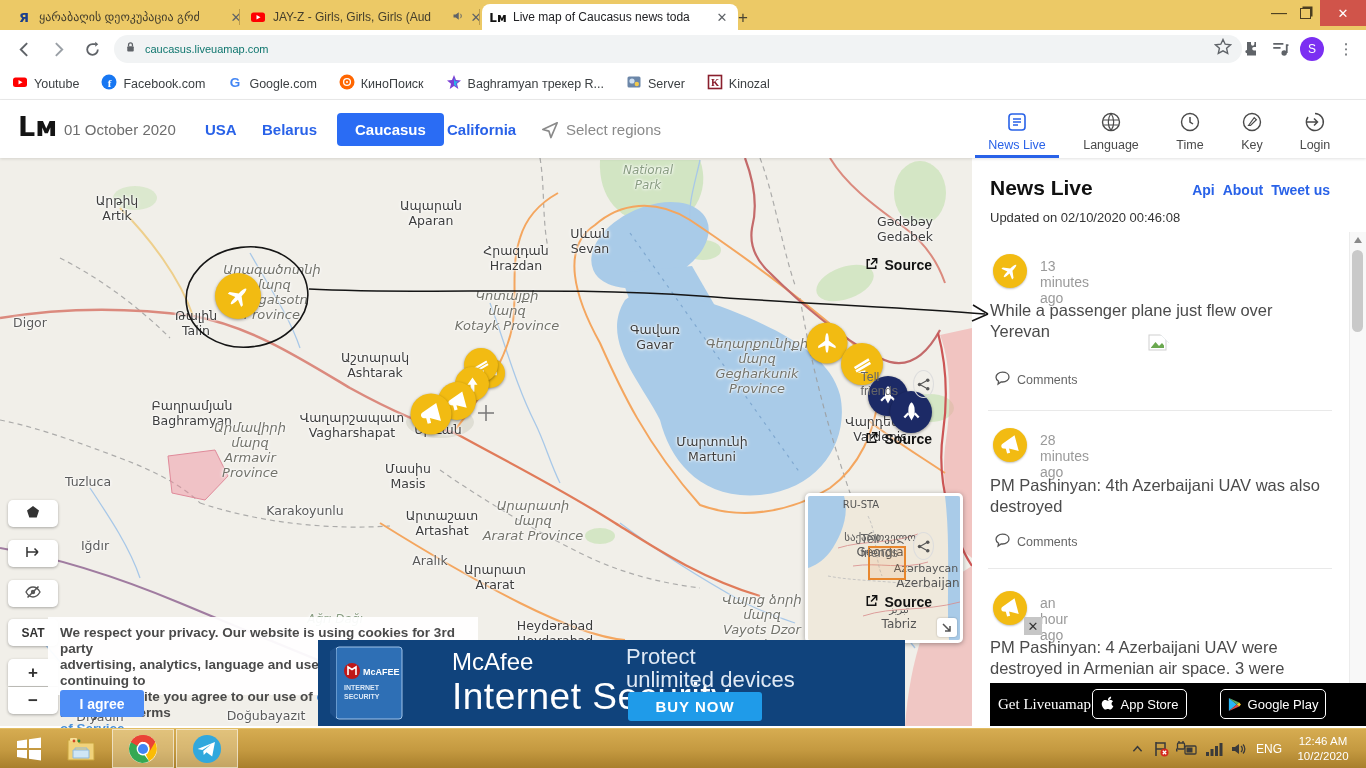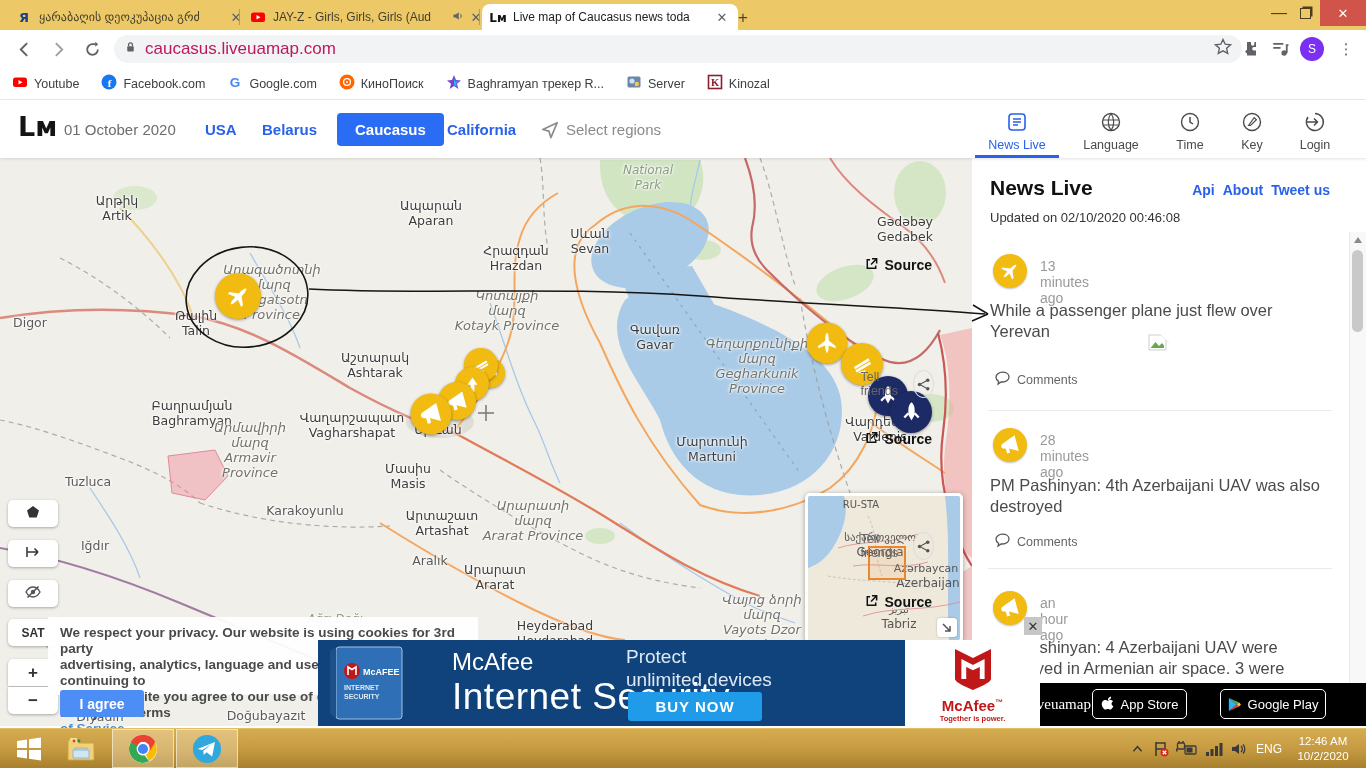--- a/index.html
+++ b/index.html
@@ -14,21 +14,21 @@
   .tab .tt{flex:1;white-space:nowrap;overflow:hidden;}
   .tab .tx{flex:0 0 16px;text-align:center;color:#5f6368;font-size:13px;margin-left:4px;}
   .tabsep{position:absolute;top:9px;width:1px;height:16px;background:#bd9c49;}
   .newtab{position:absolute;left:731px;top:6px;width:24px;height:24px;color:#4a4432;font-size:17px;text-align:center;line-height:23px;}
   .wbtn{position:absolute;top:0;height:26px;color:#4a3d20;display:flex;align-items:center;justify-content:center;}
   .wclose{left:1320px;width:46px;background:#d0544a;color:#fff;font-size:13px;}
   .toolbar{position:absolute;left:0;top:30px;width:1366px;height:38px;background:#fff;}
   .navic{position:absolute;top:7px;width:24px;height:24px;display:flex;align-items:center;justify-content:center;}
   .omni{position:absolute;left:114px;top:5px;width:1108px;height:28px;background:#f1f3f4;border-radius:14px;
     display:flex;align-items:center;padding:0 10px;}
-  .omni .url{font-size:17px;color:#be185d;margin-left:8px;}
+  .omni .url{font-size:11px;color:#0f766e;margin-left:8px;}
   .avatar{position:absolute;left:1300px;top:7px;width:24px;height:24px;border-radius:50%;background:#7b2ff2;
     color:#fff;font-size:12px;display:flex;align-items:center;justify-content:center;}
   .bookmarks{position:absolute;left:0;top:68px;width:1366px;height:32px;background:#fff;display:flex;align-items:center;
     padding-left:12px;gap:22px;border-bottom:1px solid #ececec;box-sizing:border-box;}
   .bm{display:flex;align-items:center;gap:6px;font-size:12.5px;color:#3c4043;}
   
   .sitehead{position:absolute;left:0;top:100px;width:1366px;height:58px;background:#fff;z-index:8;
     box-shadow:0 1px 3px rgba(0,0,0,.12);}
   .logo{position:absolute;left:18px;top:11px;font-family:"DejaVu Sans",sans-serif;font-weight:bold;font-size:27px;color:#141414;}
   .hdate{position:absolute;left:64px;top:21px;font-size:15px;color:#6d6d6d;}
@@ -82,21 +82,21 @@
   .cookie{position:absolute;left:48px;top:617px;width:430px;height:78px;background:rgba(255,255,255,.94);z-index:10;
     padding:8px 12px;box-sizing:border-box;font-size:13.5px;font-weight:bold;color:#4a4a4a;line-height:16px;}
   .cookie a{color:#4a90d9;}
   .agree{position:absolute;left:12px;top:73px;width:84px;height:27px;background:#4d8df6;border-radius:3px;color:#fff;
     font-size:14px;font-weight:bold;display:flex;align-items:center;justify-content:center;}
   .ad{position:absolute;left:318px;top:640px;width:722px;height:86px;z-index:22;display:flex;}
   .adnavy{position:relative;width:587px;height:86px;background:#10437c;overflow:hidden;}
   .adwhite{position:relative;width:135px;height:86px;background:#fff;text-align:center;}
   .adbrand{position:absolute;left:134px;top:8px;color:#fff;font-size:24px;}
   .adtitle{position:absolute;left:134px;top:36px;color:#fff;font-size:37px;font-weight:300;letter-spacing:.5px;}
-  .adprotect{position:absolute;left:308px;top:5px;color:#dfe9f5;font-size:19px;line-height:23px;}
+  .adprotect{position:absolute;left:308px;top:5px;color:#dfe9f5;font-size:22px;line-height:23px;}
   .buynow{position:absolute;left:310px;top:52px;width:134px;height:29px;background:#1f9be9;border-radius:3px;color:#fff;
     font-size:15px;font-weight:bold;display:flex;align-items:center;justify-content:center;letter-spacing:1px;}
   .mcname{color:#c01818;font-weight:bold;font-size:15px;margin-top:1px;}
   .mctag{color:#c01818;font-size:7.5px;font-weight:bold;}
   .adx{position:absolute;left:1024px;top:617px;width:18px;height:18px;background:#c6c6c6;color:#333;z-index:23;
     font-size:13px;display:flex;align-items:center;justify-content:center;}
   .appstrip{position:absolute;left:990px;top:683px;width:376px;height:43px;background:#000;z-index:21;color:#fff;}
   .stripword{position:absolute;left:8px;top:13px;font-size:15px;font-family:"Liberation Serif",serif;}
   .storebtn{position:absolute;top:6px;height:30px;border:1px solid #fff;border-radius:5px;display:flex;align-items:center;
     justify-content:center;gap:6px;font-size:13px;color:#fff;box-sizing:border-box;}
@@ -774,28 +774,20 @@
         <path d="M18,30 V22 L22,24.5 L26,22 V30" stroke="#fff" stroke-width="1.6" fill="none"></path>
         <text x="33" y="30" font-size="9" fill="#fff" font-weight="bold" font-family="Liberation Sans,sans-serif">McAFEE</text>
         <text x="14" y="45" font-size="7" fill="#dce9f7" font-weight="bold" font-family="Liberation Sans,sans-serif">INTERNET</text>
         <text x="14" y="54" font-size="7" fill="#dce9f7" font-weight="bold" font-family="Liberation Sans,sans-serif">SECURITY</text>
       </svg>
       <div class="adbrand">McAfee</div>
       <div class="adtitle">Internet Security</div>
       <div class="adprotect"><span>Protect</span><br><span>unlimited devices</span></div>
       <div class="buynow">BUY NOW</div>
     </div>
-    <div class="adwhite">
-      <svg style="margin-top:6px;" width="50" height="46" viewBox="0 0 24 23">
-        <path d="M3,1.5 L12,6 L21,1.5 V16.5 C21,18.5 12,22 12,22 C12,22 3,18.5 3,16.5 Z" fill="#c01818"></path>
-        <path d="M7.4,16.5 V8.5 L12,10.8 L16.6,8.5 V16.5" stroke="#fff" stroke-width="2.4" fill="none"></path>
-        </svg>
-      <div class="mcname"><span>McAfee</span><sup style="font-size:8px;">™</sup></div>
-      <div class="mctag">Together is power.</div>
-    </div>
   </div>
   <div class="adx">✕</div>
 
   <div class="taskbar">
     <div class="tbtn" style="left:8px;width:42px;">
       <svg width="26" height="24" viewBox="0 0 26 24">
         <path d="M1,4 L11,2.5 V11 H1 Z" fill="#fff"></path>
           <path d="M13,2.2 L25,0.5 V11 H13 Z" fill="#fff"></path>
         <path d="M1,13 H11 V21.5 L1,20 Z" fill="#fff"></path>
           <path d="M13,13 H25 V23.5 L13,21.8 Z" fill="#fff"></path>

